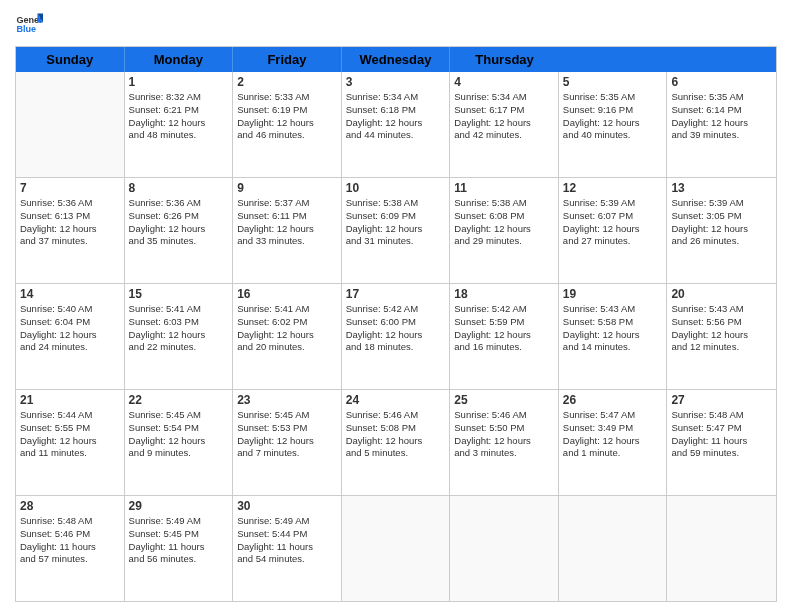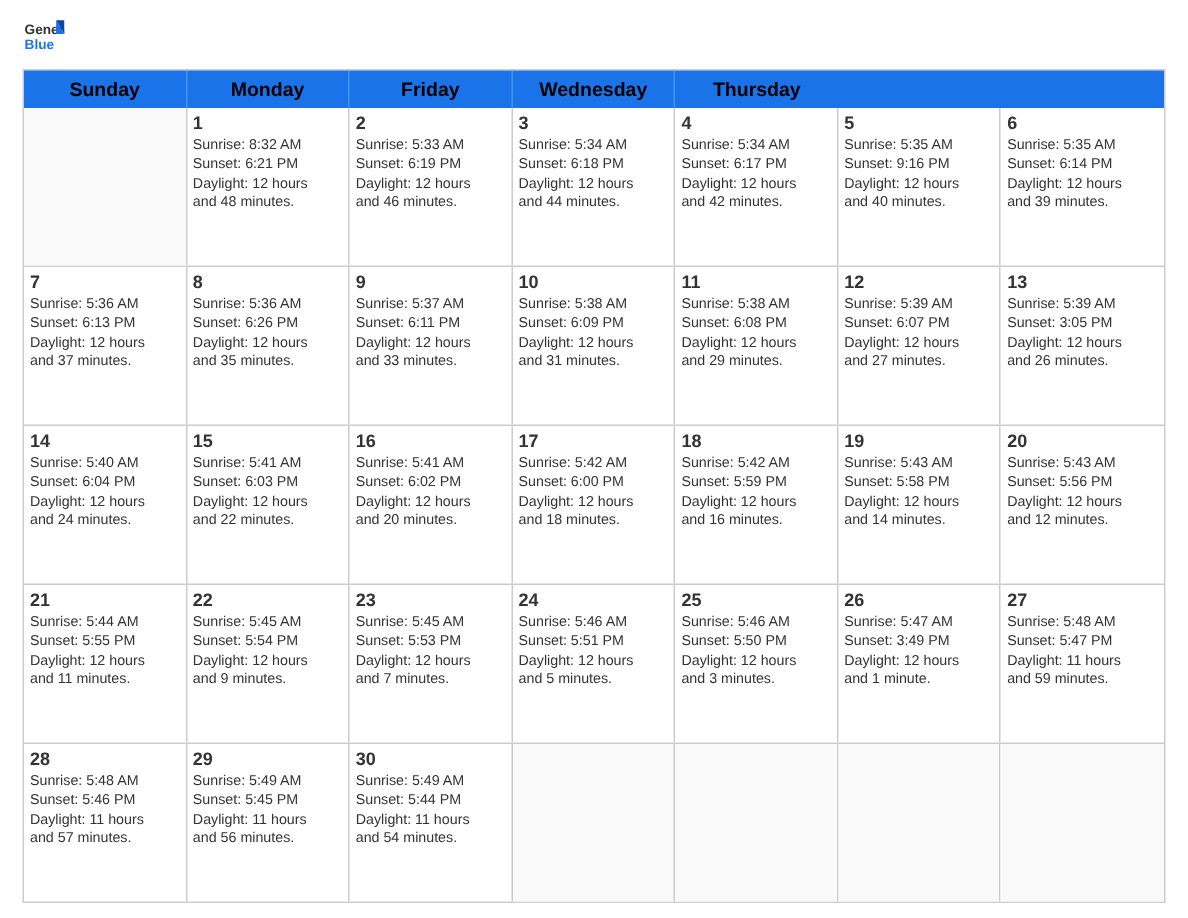--- a/index.html
+++ b/index.html
@@ -291,21 +291,21 @@
           <div class="cal-cell">
             <span class="day-num">23</span>
             <span class="cell-line">Sunrise: 5:45 AM</span>
             <span class="cell-line">Sunset: 5:53 PM</span>
             <span class="cell-line">Daylight: 12 hours</span>
             <span class="cell-line">and 7 minutes.</span>
           </div>
           <div class="cal-cell">
             <span class="day-num">24</span>
             <span class="cell-line">Sunrise: 5:46 AM</span>
-            <span class="cell-line">Sunset: 5:51 PM</span>
+            <span class="cell-line">Sunset: 5:08 PM</span>
             <span class="cell-line">Daylight: 12 hours</span>
             <span class="cell-line">and 5 minutes.</span>
           </div>
           <div class="cal-cell">
             <span class="day-num">25</span>
             <span class="cell-line">Sunrise: 5:46 AM</span>
             <span class="cell-line">Sunset: 5:50 PM</span>
             <span class="cell-line">Daylight: 12 hours</span>
             <span class="cell-line">and 3 minutes.</span>
           </div>

